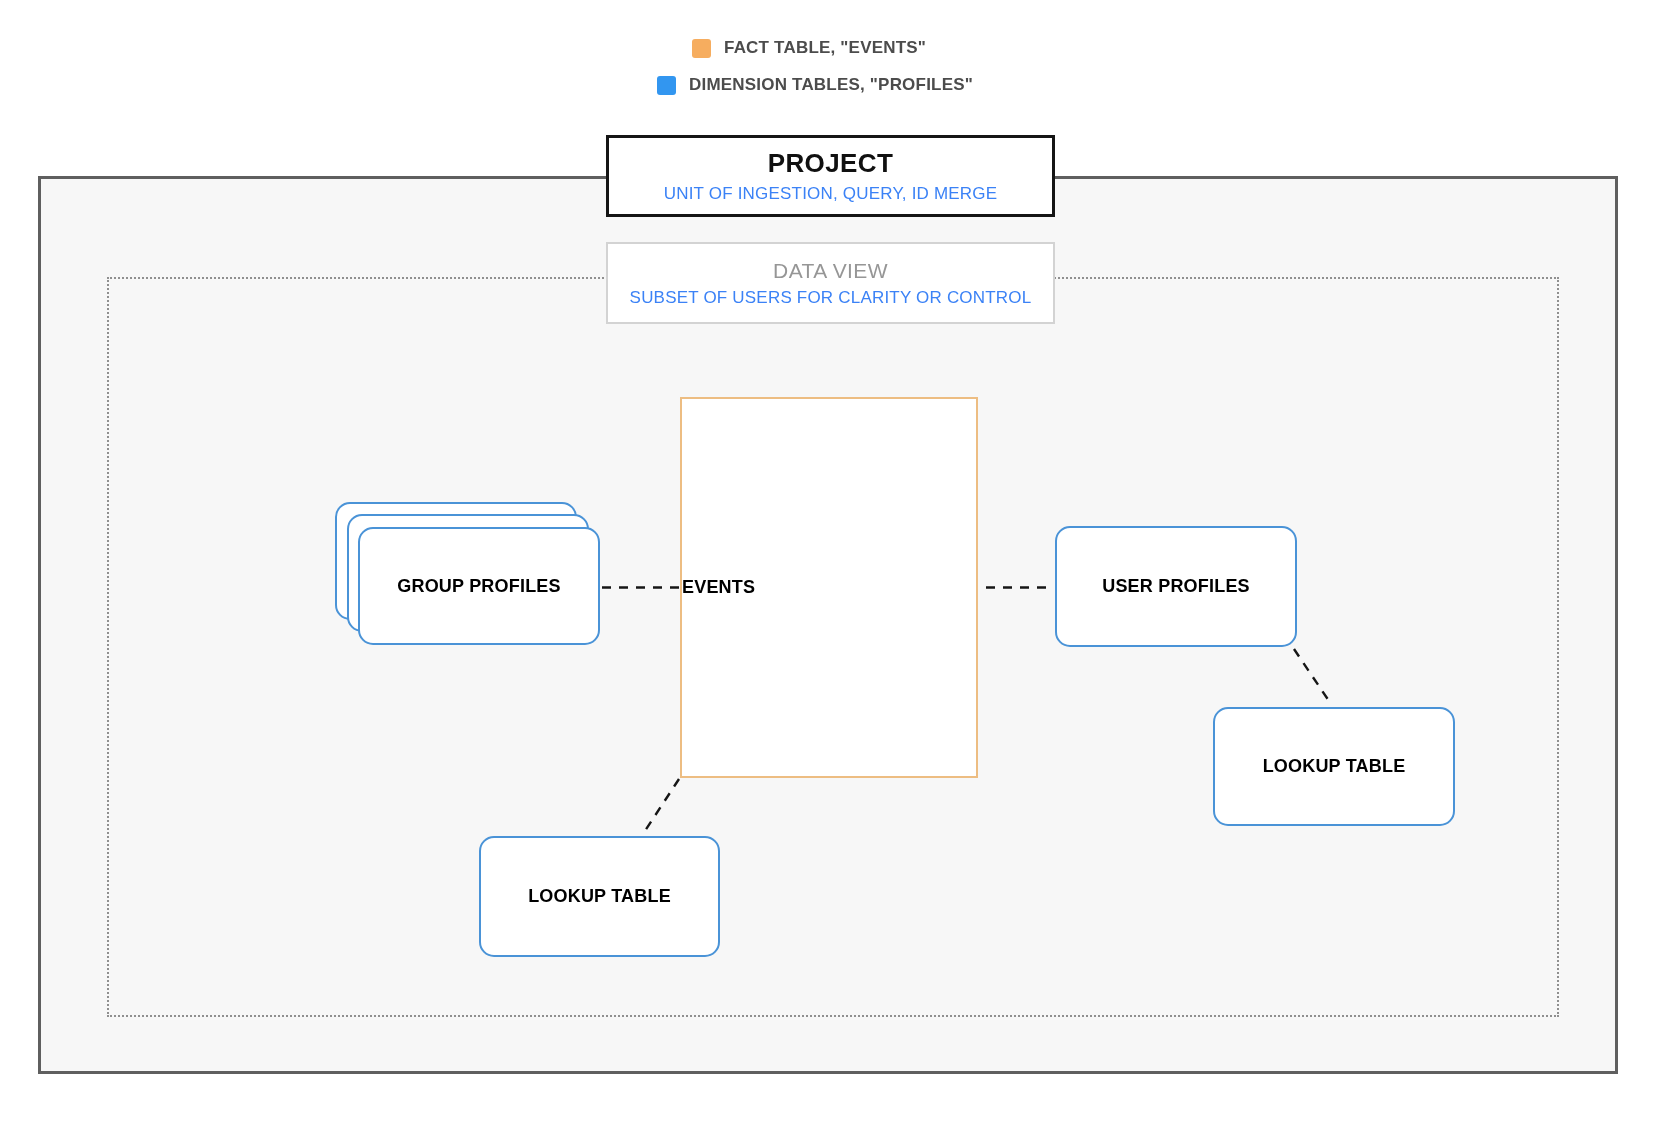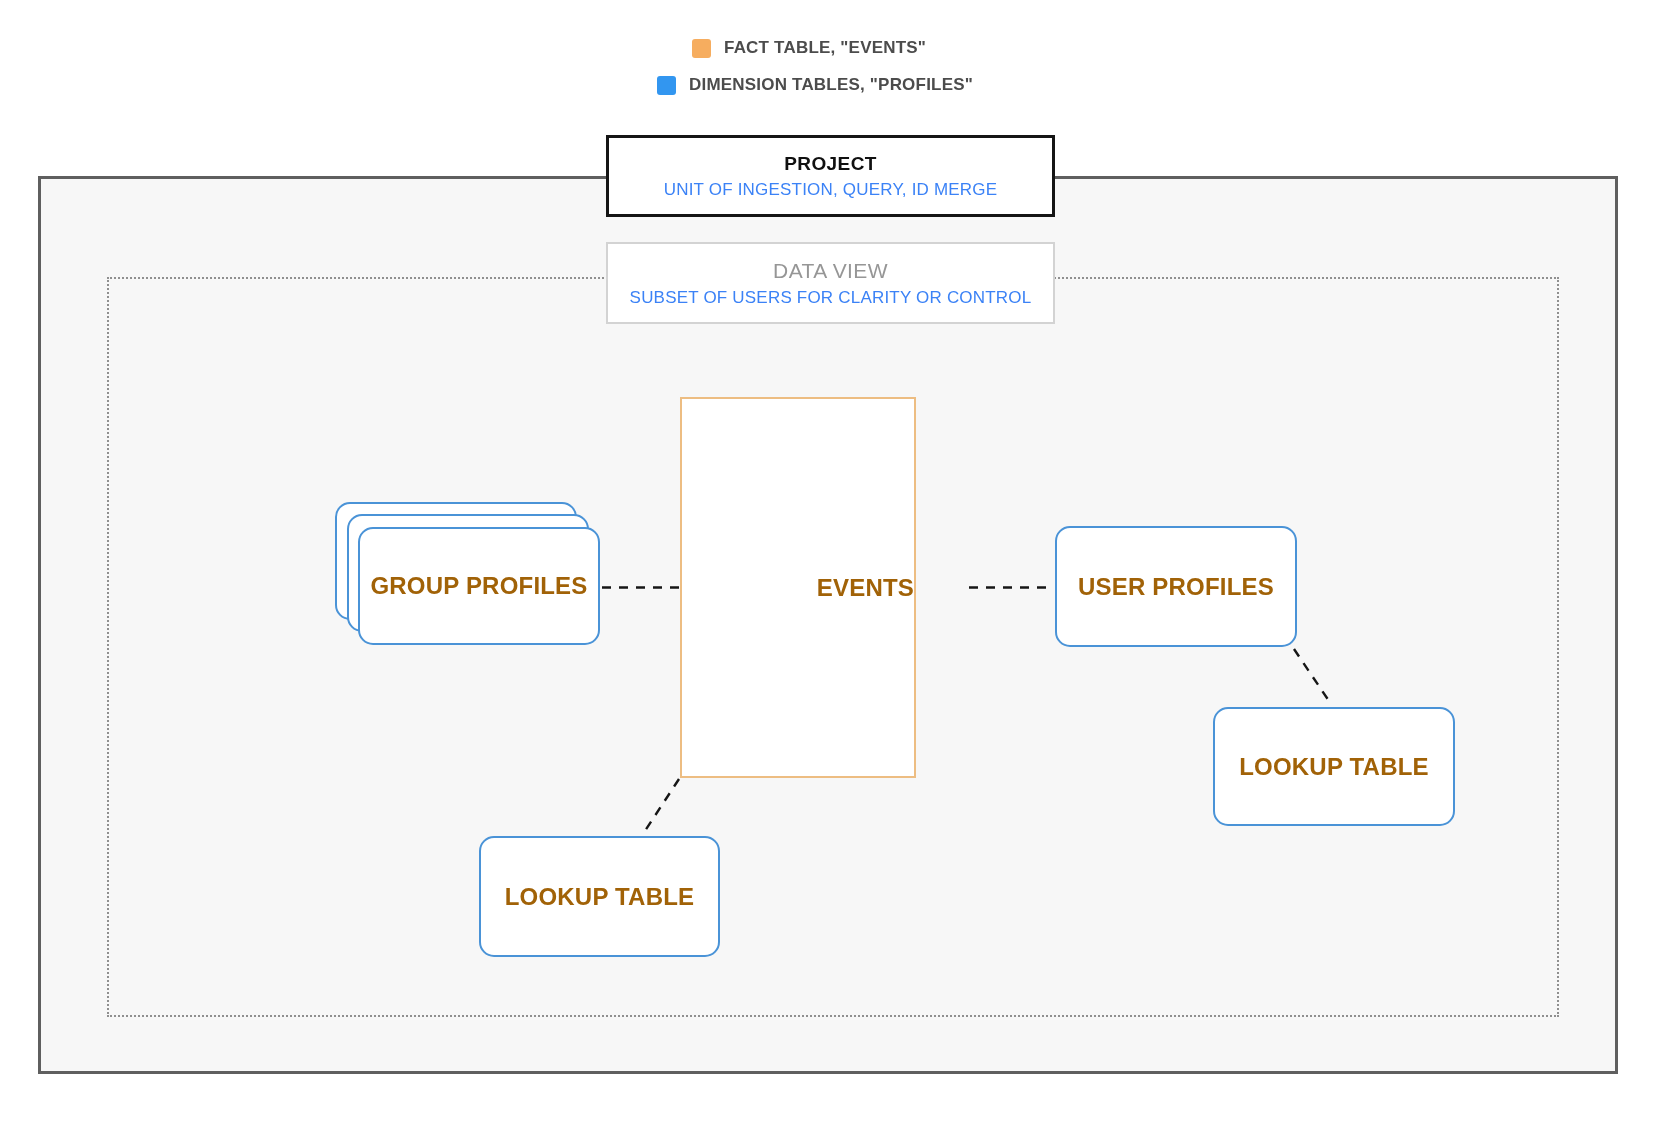--- a/index.html
+++ b/index.html
@@ -22,34 +22,34 @@
     position:absolute;left:107px;top:277px;width:1452px;height:740px;
     border:2px dotted #8f8f8f;box-sizing:border-box;z-index:2;background:transparent;
   }
   
   .title-box{
     position:absolute;left:606px;width:449px;box-sizing:border-box;background:#ffffff;
     display:flex;flex-direction:column;align-items:center;justify-content:center;
     text-align:center;gap:5px;z-index:3;
   }
   .project-box{top:135px;height:82px;border:3px solid #151515;}
-  .project-title{font-size:19px;font-weight:bold;color:#101010;letter-spacing:.4px;}
+  .project-title{font-size:26px;font-weight:bold;color:#101010;letter-spacing:.4px;}
   .project-subtitle{font-size:17px;color:#3b82f6;letter-spacing:.2px;}
   .dataview-box{top:242px;height:82px;border:2px solid #d3d3d3;}
   .dataview-title{font-size:21px;font-weight:normal;color:#969696;letter-spacing:.4px;}
   .dataview-subtitle{font-size:17px;color:#3b82f6;letter-spacing:.2px;}
   
   svg.connectors{position:absolute;left:0;top:0;z-index:4;pointer-events:none;}
   svg.connectors line{stroke:#161616;stroke-width:2.4;stroke-dasharray:9 8;}
   
-  .node-label{font-size:24px;font-weight:bold;color:#a16207;letter-spacing:.2px;white-space:nowrap;}
+  .node-label{font-size:18px;font-weight:bold;color:#000000;letter-spacing:.2px;white-space:nowrap;}
   .events-box{
-    position:absolute;left:680px;top:397px;width:236px;height:381px;
+    position:absolute;left:680px;top:397px;width:298px;height:381px;
     border:2px solid #edbd82;background:#ffffff;box-sizing:border-box;
-    display:flex;align-items:center;justify-content:flex-end;z-index:5;
+    display:flex;align-items:center;justify-content:flex-start;z-index:5;
   }
   .card{
     position:absolute;width:242px;height:120px;border:2px solid #4a93d7;border-radius:15px;
     background:#ffffff;box-sizing:border-box;display:flex;align-items:center;justify-content:center;
   }
   .ghost-back{left:335px;top:502px;height:118px;z-index:5;}
   .ghost-mid{left:347px;top:514px;height:118px;z-index:6;}
   .group-front{left:358px;top:527px;height:118px;z-index:7;}
   .user-profiles{left:1055px;top:526px;height:121px;z-index:5;}
   .lookup-right{left:1213px;top:707px;height:119px;z-index:5;}

